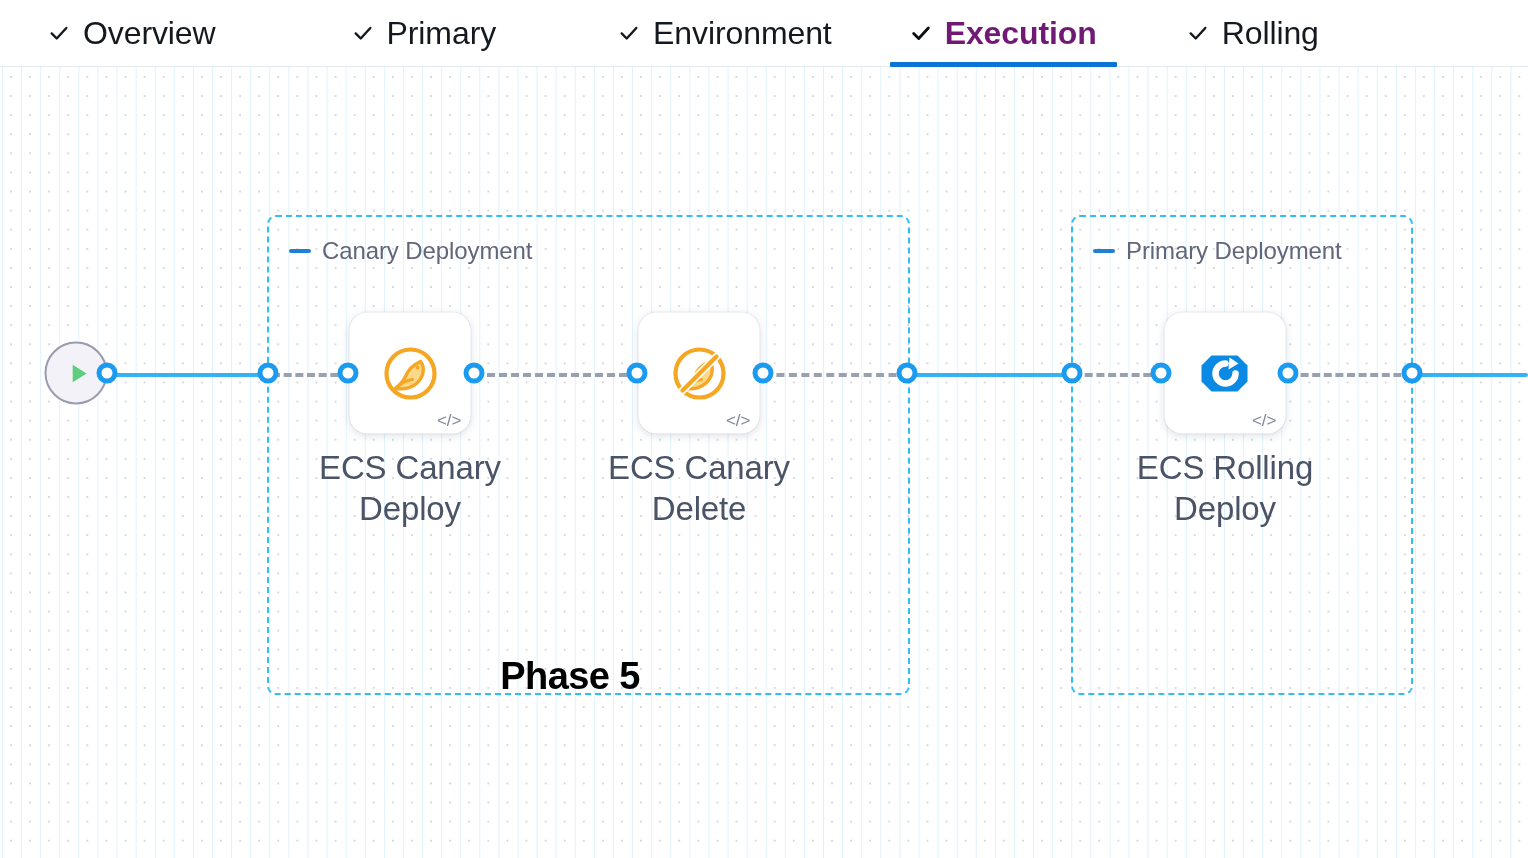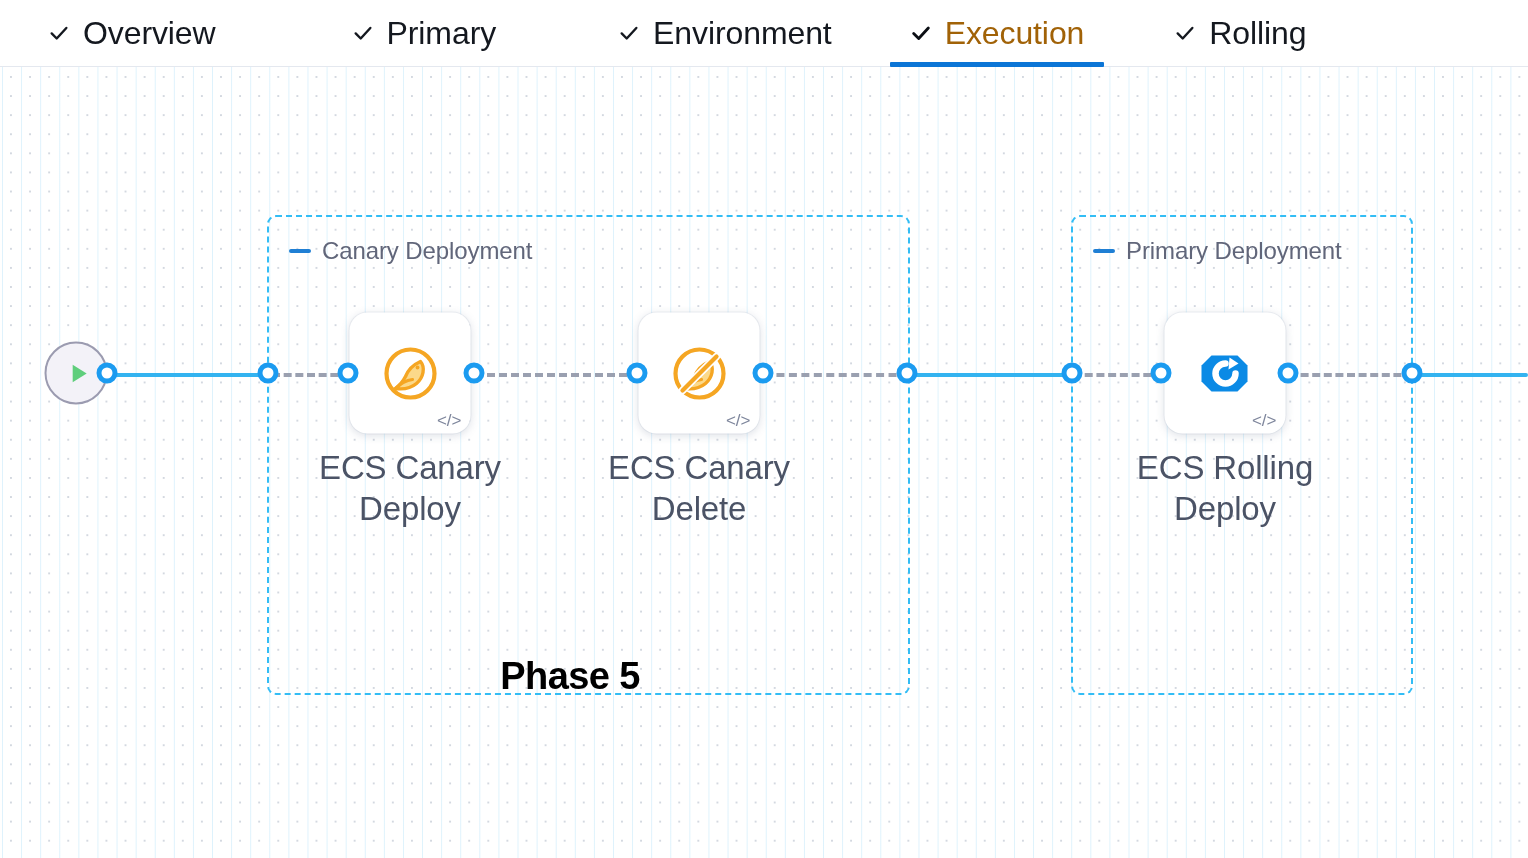--- a/index.html
+++ b/index.html
@@ -48,21 +48,21 @@
     height: 22px;
     flex: 0 0 auto;
   }
   .tab-check svg { display: block; width: 22px; height: 22px; }
   .tab-label {
     font-size: 32px;
     line-height: 1;
     color: #14181f;
     letter-spacing: -0.1px;
   }
-  .tab.active .tab-label { font-weight: normal; color: #a16207; text-align: center; }
+  .tab.active .tab-label { font-weight: bold; color: #701a75; text-align: center; }
   .tab.active::after {
     content: "";
     position: absolute;
     left: 2px;
     right: 2px;
     bottom: 0;
     height: 5px;
     background: #0b75d6;
     border-radius: 1px;
   }

